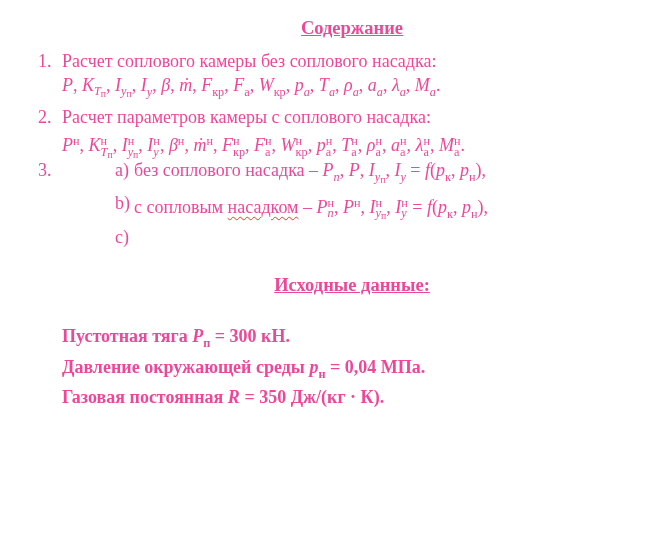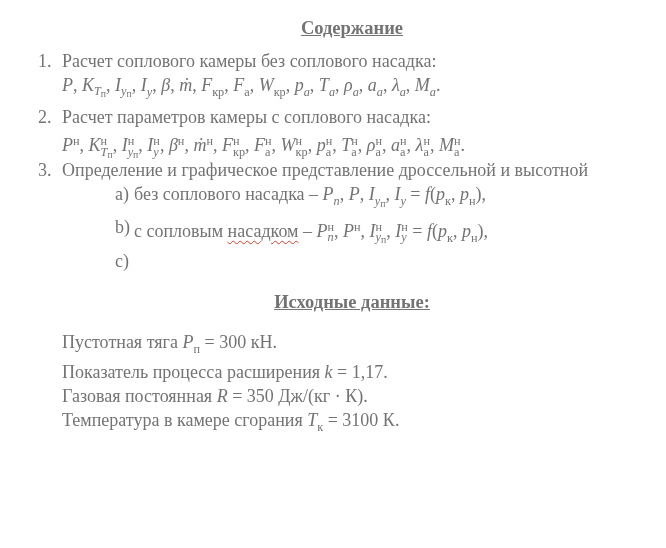--- a/index.html
+++ b/index.html
@@ -1,35 +1,35 @@
 <!DOCTYPE html>
 <html><head>
 <meta charset="utf-8">
 <style>
   html,body{margin:0;padding:0;}
   body{width:666px;height:548px;background:#ffffff;overflow:hidden;}
   .page{
     box-sizing:border-box;width:666px;height:548px;
     padding:16px 0 0 38px;
     font-family:"Liberation Serif","DejaVu Serif",serif;
-    font-size:18px;color:#737373;
+    font-size:18px;color:#ec4899;
   }
   .center-head{
     text-align:center;font-weight:700;text-decoration:underline;
     font-size:18.5px;line-height:24px;
   }
   .toc{margin-top:10px;}
   .li{display:flex;align-items:flex-start;}
   .num{width:24px;flex:none;line-height:23.8px;}
   .li-body{flex:1;min-width:0;}
   .line{line-height:23.8px;white-space:nowrap;}
   .subli{display:flex;margin-left:53px;}
   .submarker{width:19px;flex:none;line-height:23.8px;}
-  .data-head{margin-top:16px;}
-  .data-lines{margin-top:17px;padding-left:24px;}
+  .data-head{margin-top:23px;}
+  .data-lines{margin-top:28px;padding-left:24px;font-weight:bold;}
   
   .i{font-style:italic;}
   .tok{white-space:nowrap;}
   .sub{font-size:0.68em;vertical-align:-0.38em;}
   .sup{font-size:0.68em;vertical-align:0.5em;}
   .sub2{font-size:0.8em;vertical-align:-0.22em;}
   .stack{display:inline-block;font-size:0.68em;line-height:0.85;vertical-align:-0.37em;text-align:left;}
   .stack .ssp,.stack .ssb{display:block;}
   .misspelled{
     text-decoration-line:underline;
@@ -60,40 +60,38 @@
       <span class="num">2.</span>
       <div class="li-body">
         <div class="line">Расчет параметров камеры с соплового насадка:</div>
         <div class="line"><span class="tok"><span class="base i">P</span><span class="sup">н</span></span>, <span class="tok"><span class="base i">K</span><span class="stack"><span class="ssp">н</span><span class="ssb"><span class="i">T</span><span class="sub2">п</span></span></span></span>, <span class="tok"><span class="base i">I</span><span class="stack"><span class="ssp">н</span><span class="ssb"><span class="i">у</span><span class="sub2">п</span></span></span></span>, <span class="tok"><span class="base i">I</span><span class="stack"><span class="ssp">н</span><span class="ssb i">у</span></span></span>, <span class="tok"><span class="base i">β</span><span class="sup">н</span></span>, <span class="tok"><span class="base i">ṁ</span><span class="sup">н</span></span>, <span class="tok"><span class="base i">F</span><span class="stack"><span class="ssp">н</span><span class="ssb">кр</span></span></span>, <span class="tok"><span class="base i">F</span><span class="stack"><span class="ssp">н</span><span class="ssb">а</span></span></span>, <span class="tok"><span class="base i">W</span><span class="stack"><span class="ssp">н</span><span class="ssb">кр</span></span></span>, <span class="tok"><span class="base i">p</span><span class="stack"><span class="ssp">н</span><span class="ssb">а</span></span></span>, <span class="tok"><span class="base i">T</span><span class="stack"><span class="ssp">н</span><span class="ssb">а</span></span></span>, <span class="tok"><span class="base i">ρ</span><span class="stack"><span class="ssp">н</span><span class="ssb">а</span></span></span>, <span class="tok"><span class="base i">a</span><span class="stack"><span class="ssp">н</span><span class="ssb">а</span></span></span>, <span class="tok"><span class="base i">λ</span><span class="stack"><span class="ssp">н</span><span class="ssb">а</span></span></span>, <span class="tok"><span class="base i">M</span><span class="stack"><span class="ssp">н</span><span class="ssb">а</span></span></span>.</div>
       </div>
     </div>
 
     <div class="li">
       <span class="num">3.</span>
       <div class="li-body">
-        <div class="line">Определение и графическое представление дроссельной и высотной</div>
         <div class="subli">
           <span class="submarker">a)</span>
           <div class="line">без соплового насадка – <span class="tok"><span class="base i">P</span><span class="sub i">п</span></span>, <span class="tok"><span class="base i">P</span></span>, <span class="tok"><span class="base i">I</span><span class="sub"><span class="i">у</span><span class="sub2">п</span></span></span>, <span class="tok"><span class="base i">I</span><span class="sub i">у</span></span> = <span class="tok"><span class="base i">f</span></span>(<span class="tok"><span class="base i">p</span><span class="sub">к</span></span>, <span class="tok"><span class="base i">p</span><span class="sub">н</span></span>),</div>
         </div>
         <div class="subli">
           <span class="submarker">b)</span>
           <div class="line">с сопловым <span class="tok"><span class="base misspelled">насадком</span></span> – <span class="tok"><span class="base i">P</span><span class="stack"><span class="ssp">н</span><span class="ssb i">п</span></span></span>, <span class="tok"><span class="base i">P</span><span class="sup">н</span></span>, <span class="tok"><span class="base i">I</span><span class="stack"><span class="ssp">н</span><span class="ssb"><span class="i">у</span><span class="sub2">п</span></span></span></span>, <span class="tok"><span class="base i">I</span><span class="stack"><span class="ssp">н</span><span class="ssb i">у</span></span></span> = <span class="tok"><span class="base i">f</span></span>(<span class="tok"><span class="base i">p</span><span class="sub">к</span></span>, <span class="tok"><span class="base i">p</span><span class="sub">н</span></span>),</div>
         </div>
         <div class="subli">
           <span class="submarker">c)</span>
         </div>
       </div>
     </div>
 
   </div>
 
   <div class="center-head data-head">Исходные данные:</div>
 
   <div class="data-lines">
     <div class="line">Пустотная тяга <span class="tok"><span class="base i">P</span><span class="sub">п</span></span> = 300 кН.</div>
-    <div class="line">Показатель процесса расширения <span class="tok"><span class="base i">k</span></span> = 1,17.</div>
+    <div class="line">Давление окружающей среды <span class="tok"><span class="base i">p</span><span class="sub">н</span></span> = 0,04 МПа.</div>
     <div class="line">Газовая постоянная <span class="tok"><span class="base i">R</span></span> = 350 Дж/(кг · К).</div>
-    <div class="line">Температура в камере сгорания <span class="tok"><span class="base i">T</span><span class="sub">к</span></span> = 3100 К.</div>
 
   </div>
 
 </div>
 
 </body></html>

